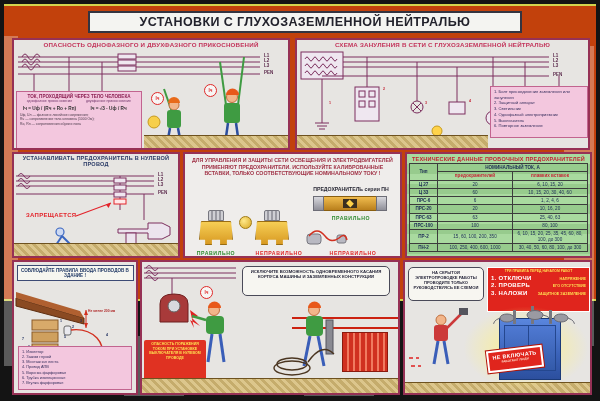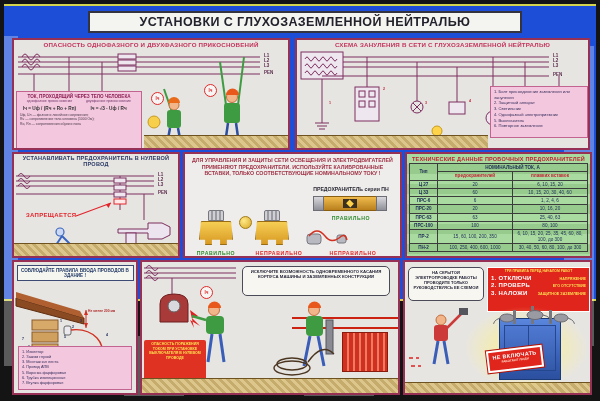--- a/index.html
+++ b/index.html
@@ -1,17 +1,17 @@
 <!DOCTYPE html>
 <html><head>
 <meta charset="utf-8">
 <style>
   html,body{margin:0;padding:0;background:#ffffff;}
   .poster{position:relative;width:600px;height:401px;background:#141414;font-family:"Liberation Sans",sans-serif;overflow:hidden;}
-  .canvas{position:absolute;left:4px;top:4px;width:592px;height:297px;background:#1d4ed8;border-top:2px solid #d3d54e;border-bottom:2px solid #d3d54e;box-sizing:border-box;}
+  .canvas{position:absolute;left:4px;top:4px;width:592px;height:297px;background:#c2410c;border-top:2px solid #d3d54e;border-bottom:2px solid #d3d54e;box-sizing:border-box;}
   .wm{position:absolute;background:#ffffff;opacity:.30;pointer-events:none;}
   .panel{position:absolute;border:2px solid #963155;background:#e7e5e2;box-sizing:border-box;overflow:hidden;}
   .title-box{position:absolute;left:84px;top:5px;width:434px;height:22px;background:#f4f4f1;border:2px solid #343440;box-sizing:border-box;display:flex;align-items:center;justify-content:center;font-weight:bold;font-size:12.5px;letter-spacing:.4px;color:#22222c;}
   .p-head{position:absolute;left:0;right:0;top:1px;text-align:center;font-weight:bold;font-size:6.2px;color:#c3335a;letter-spacing:.2px;}
   .p-head-dark{color:#2a3a66;}
   .ground{position:absolute;left:0;right:0;bottom:0;height:12px;background:repeating-linear-gradient(45deg,#dcc68c 0 3px,#c5ac6c 3px 6px);border-top:1.5px solid #6e521f;}
   .lbl{position:absolute;font-size:4.5px;color:#5c2a4c;font-weight:bold;line-height:1;}
   .badge-i{position:absolute;width:11px;height:11px;border:1.2px solid #e02828;border-radius:50%;background:rgba(255,255,255,.65);color:#e02828;font-size:4.6px;font-weight:bold;display:flex;align-items:center;justify-content:center;}
   .pinkbox{background:#f3c7de;border:1px solid #c2648f;box-sizing:border-box;}
   .formula-box{position:absolute;left:2px;top:51px;width:126px;height:59px;padding:2px 3px;}

